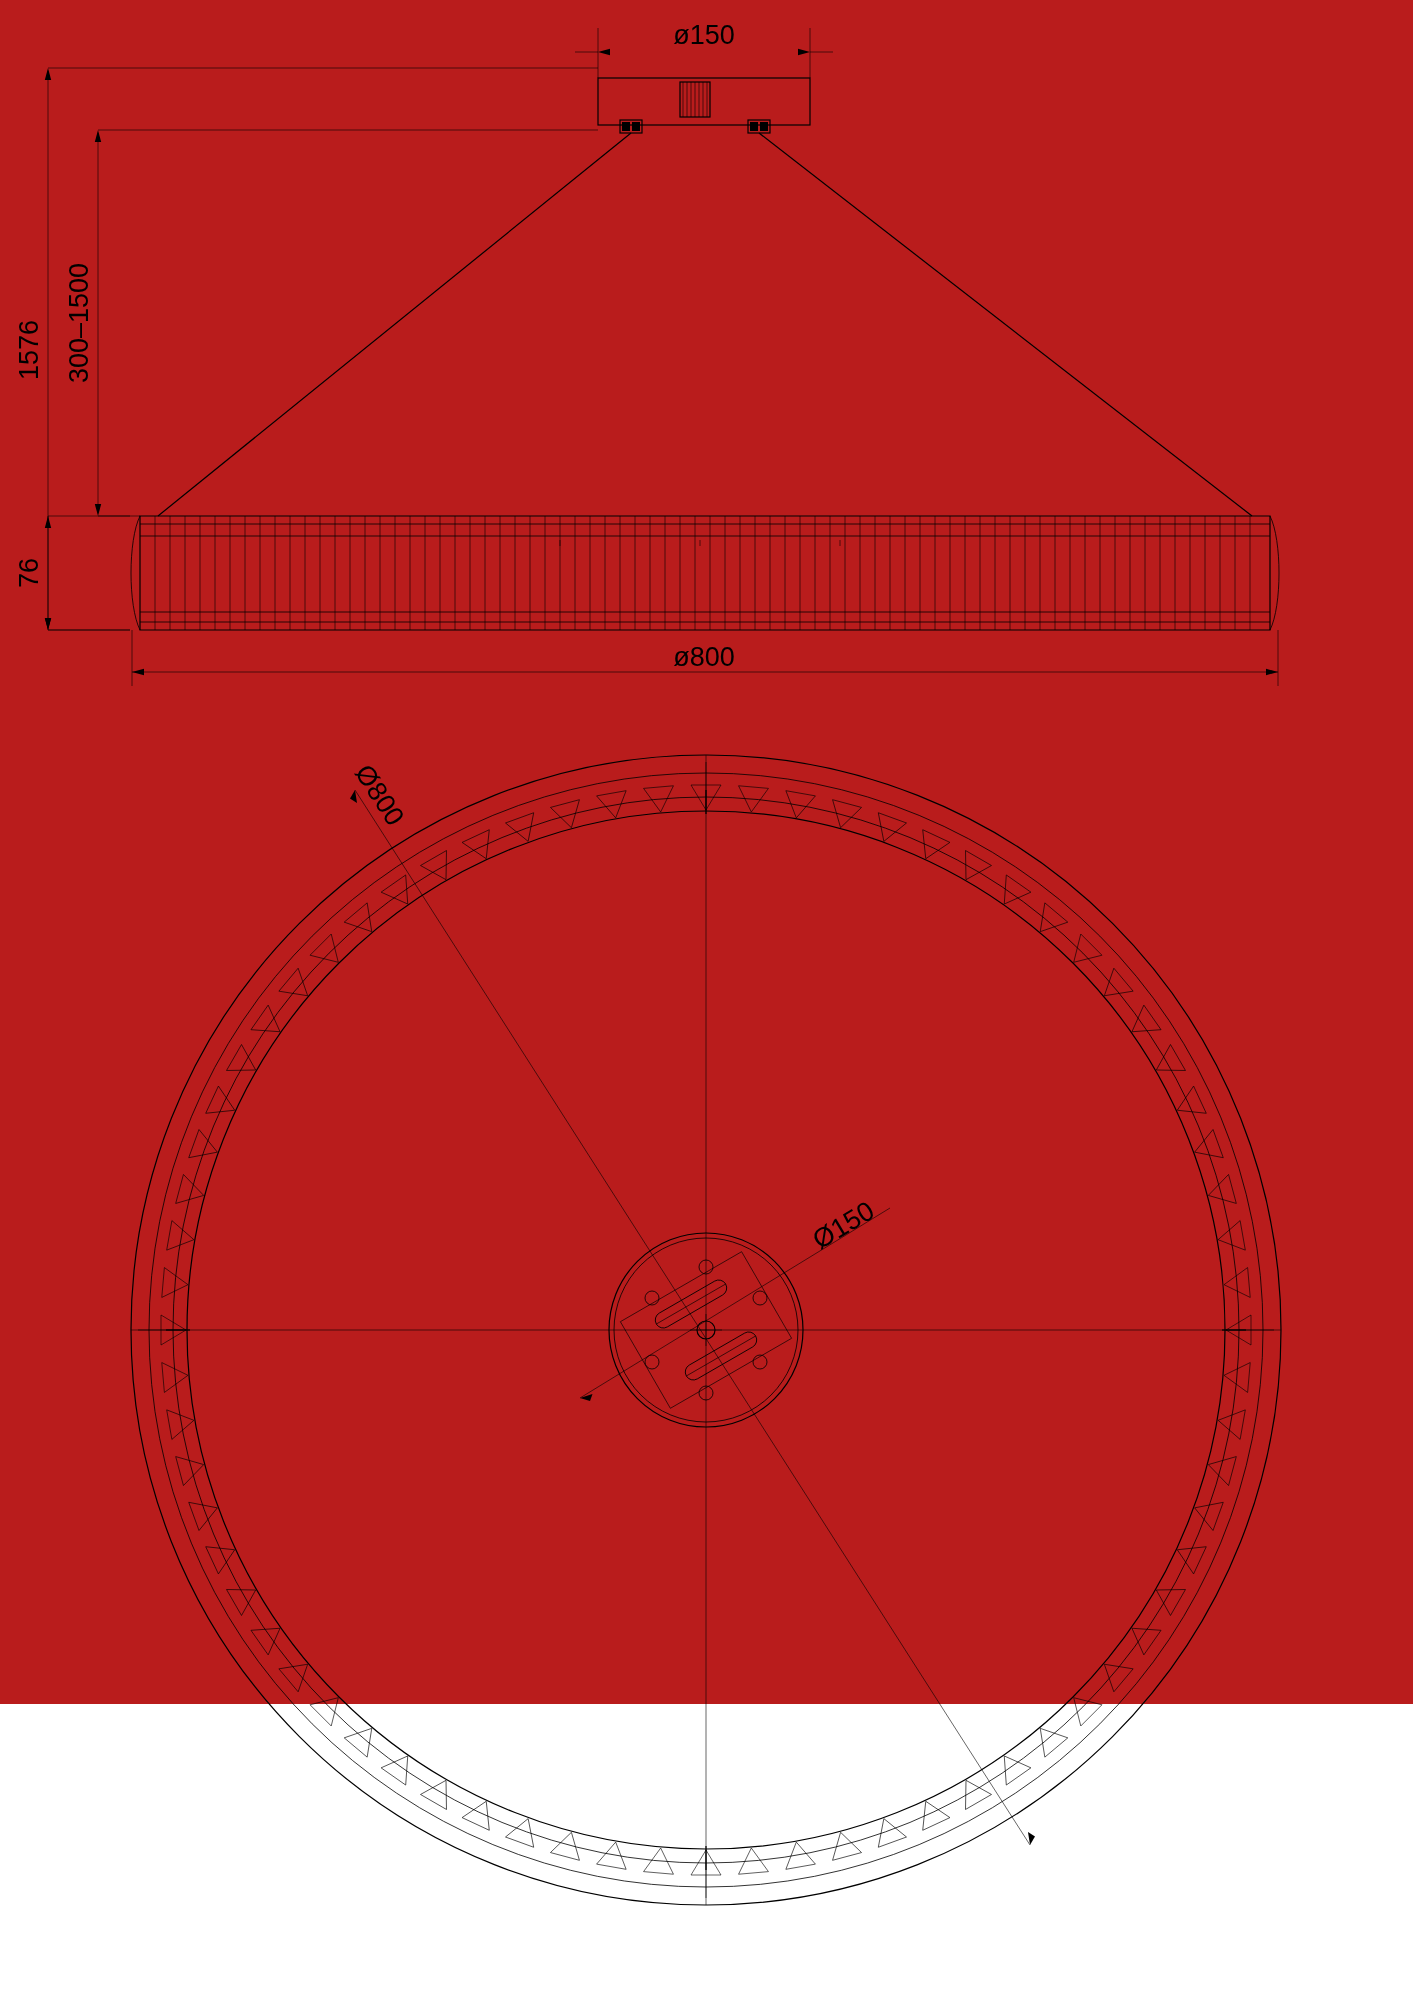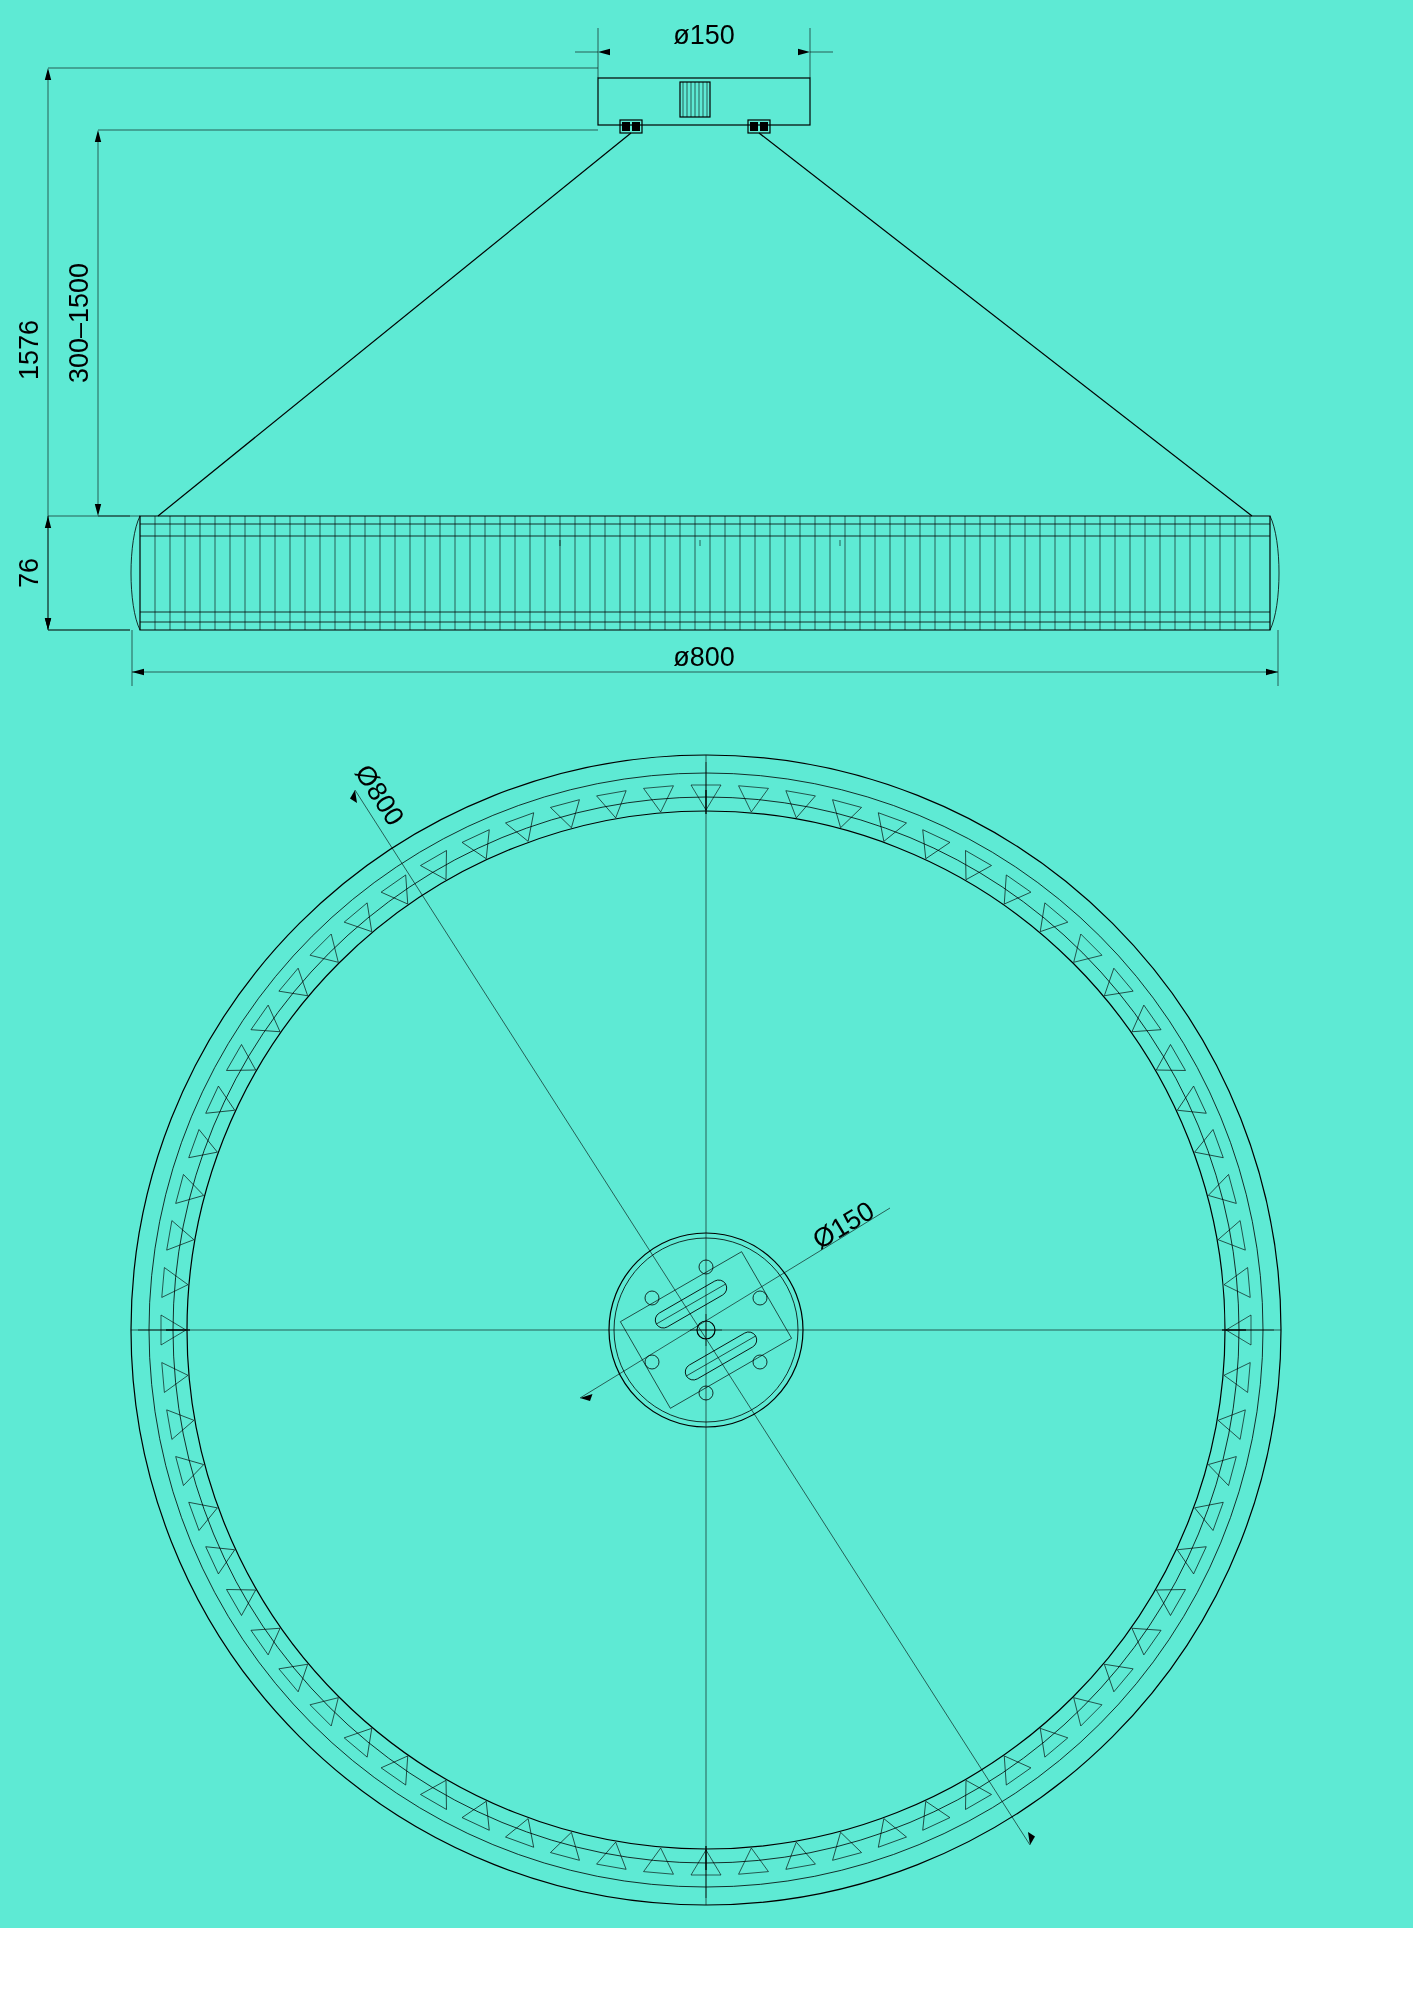--- a/index.html
+++ b/index.html
@@ -10,22 +10,22 @@
   body {
     width: 1413px;
     height: 2000px;
     font-family: "Liberation Sans", sans-serif;
     color: #000000;
     overflow: hidden;
   }
   #sheet {
     position: relative;
     width: 1413px;
-    height: 1928px;
-    background: #5eead4;
+    height: 1704px;
+    background: #b91c1c;
     text-decoration: underline;
   }
   svg.drawing {
     position: absolute;
     left: 0;
     top: 0;
     width: 1413px;
     height: 2000px;
   }
   .dimtext {

